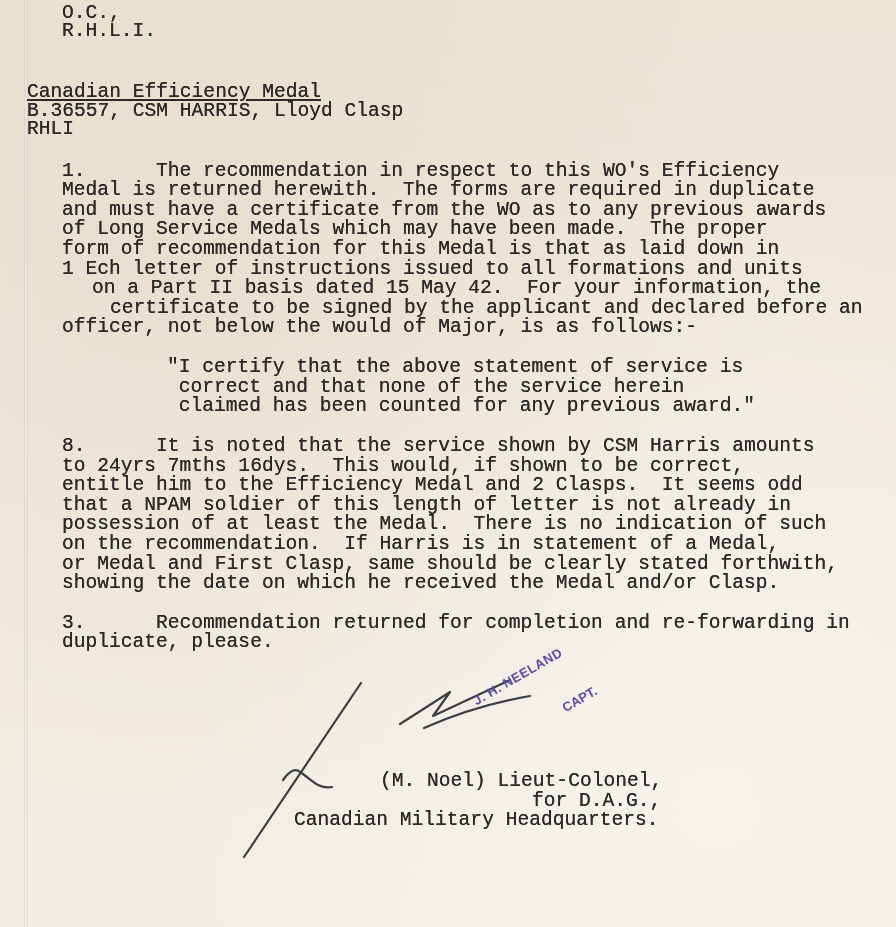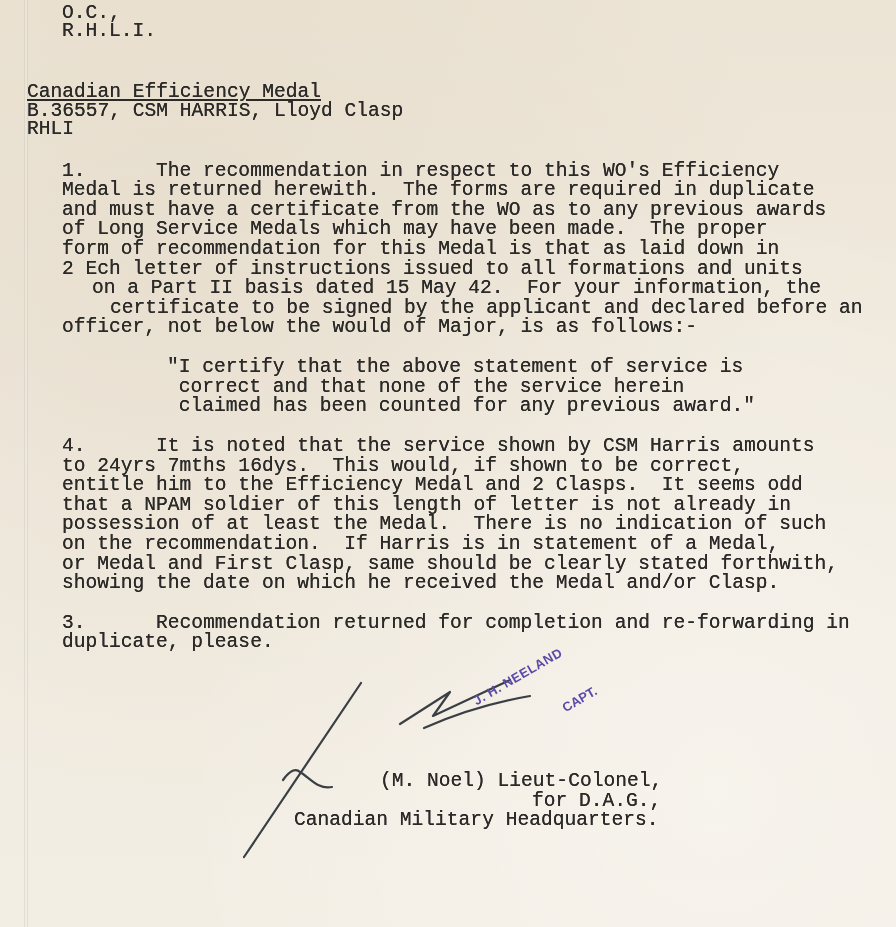--- a/index.html
+++ b/index.html
@@ -58,34 +58,34 @@
   <div class="line underline" style="left:27px; top:83px;">Canadian Efficiency Medal</div>
   <div class="line" style="left:27px; top:102px;">B.36557, CSM HARRIS, Lloyd Clasp</div>
   <div class="line" style="left:27px; top:120px;">RHLI</div>
 
   <div>
     <div class="line" style="left:62px; top:162px;">1.      The recommendation in respect to this WO's Efficiency</div>
     <div class="line" style="left:62px; top:181px;">Medal is returned herewith.  The forms are required in duplicate</div>
     <div class="line" style="left:62px; top:201px;">and must have a certificate from the WO as to any previous awards</div>
     <div class="line" style="left:62px; top:220px;">of Long Service Medals which may have been made.  The proper</div>
     <div class="line" style="left:62px; top:240px;">form of recommendation for this Medal is that as laid down in</div>
-    <div class="line" style="left:62px; top:260px;">2 Ech letter of instructions issued to all formations and units</div>
+    <div class="line" style="left:62px; top:260px;">1 Ech letter of instructions issued to all formations and units</div>
     <div class="line" style="left:62px; top:279px;margin-left:30px;">on a Part II basis dated 15 May 42.  For your information, the</div>
     <div class="line" style="left:62px; top:299px;margin-left:48px;">certificate to be signed by the applicant and declared before an</div>
     <div class="line" style="left:62px; top:318px;">officer, not below the would of Major, is as follows:-</div>
   </div>
 
   <div>
     <div class="line" style="left:167px; top:358px;">"I certify that the above statement of service is</div>
     <div class="line" style="left:167px; top:378px;"> correct and that none of the service herein</div>
     <div class="line" style="left:167px; top:397px;"> claimed has been counted for any previous award."</div>
   </div>
 
   <div>
-    <div class="line" style="left:62px; top:437px;">4.      It is noted that the service shown by CSM Harris amounts</div>
+    <div class="line" style="left:62px; top:437px;">8.      It is noted that the service shown by CSM Harris amounts</div>
     <div class="line" style="left:62px; top:457px;">to 24yrs 7mths 16dys.  This would, if shown to be correct,</div>
     <div class="line" style="left:62px; top:476px;">entitle him to the Efficiency Medal and 2 Clasps.  It seems odd</div>
     <div class="line" style="left:62px; top:496px;">that a NPAM soldier of this length of letter is not already in</div>
     <div class="line" style="left:62px; top:515px;">possession of at least the Medal.  There is no indication of such</div>
     <div class="line" style="left:62px; top:535px;">on the recommendation.  If Harris is in statement of a Medal,</div>
     <div class="line" style="left:62px; top:555px;">or Medal and First Clasp, same should be clearly stated forthwith,</div>
     <div class="line" style="left:62px; top:574px;">showing the date on which he received the Medal and/or Clasp.</div>
   </div>
 
   <div>

